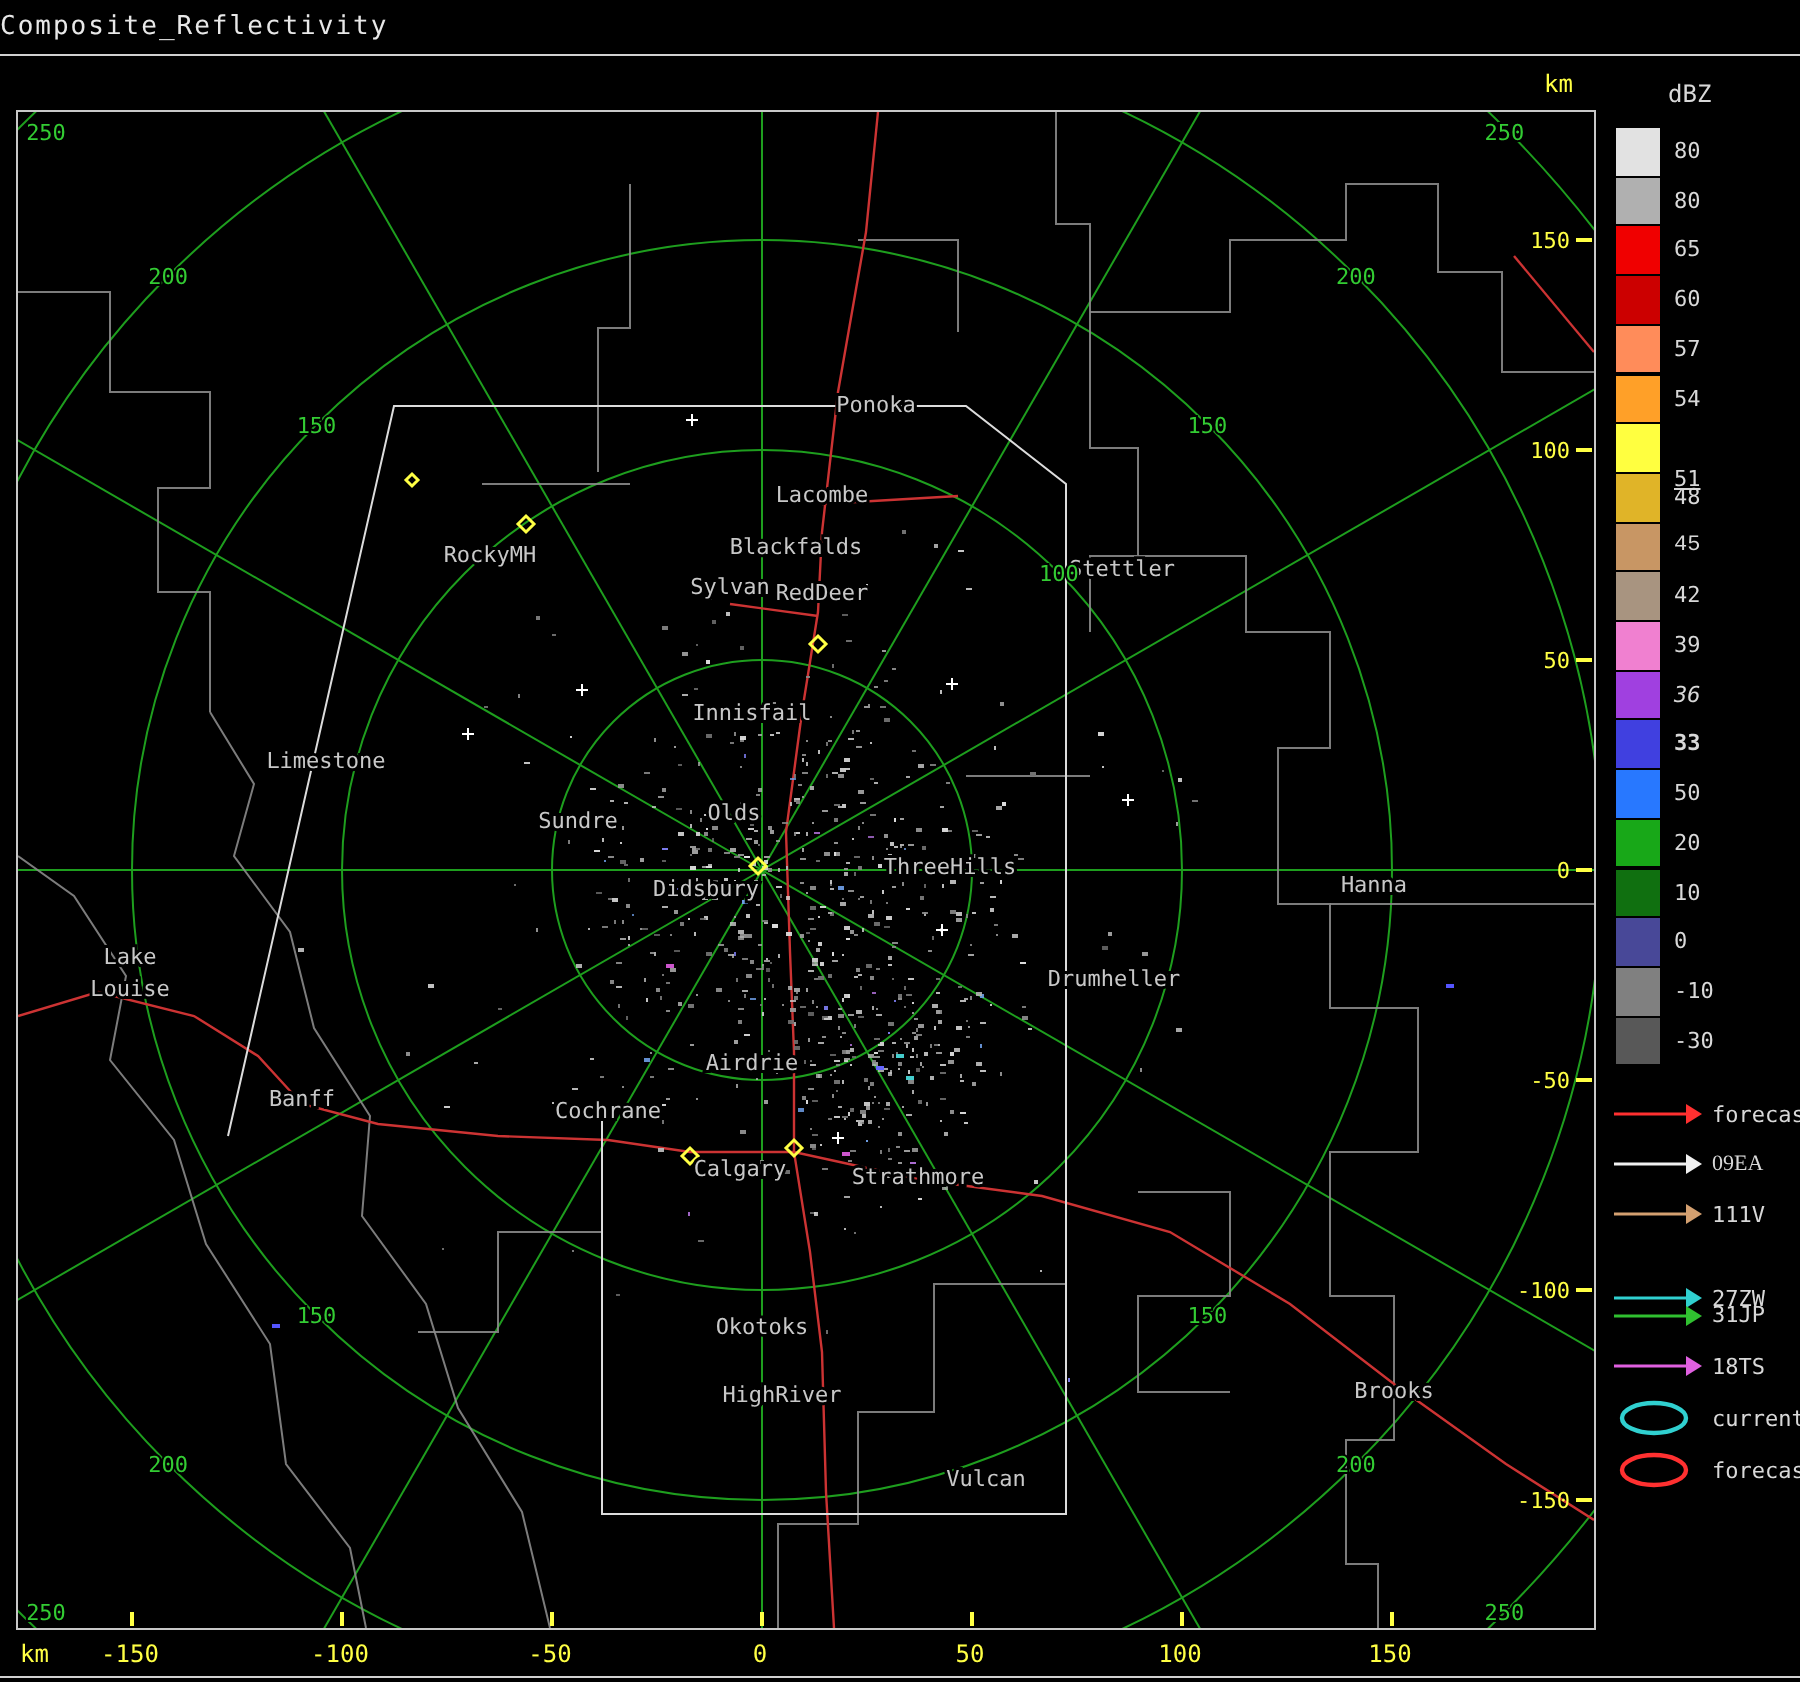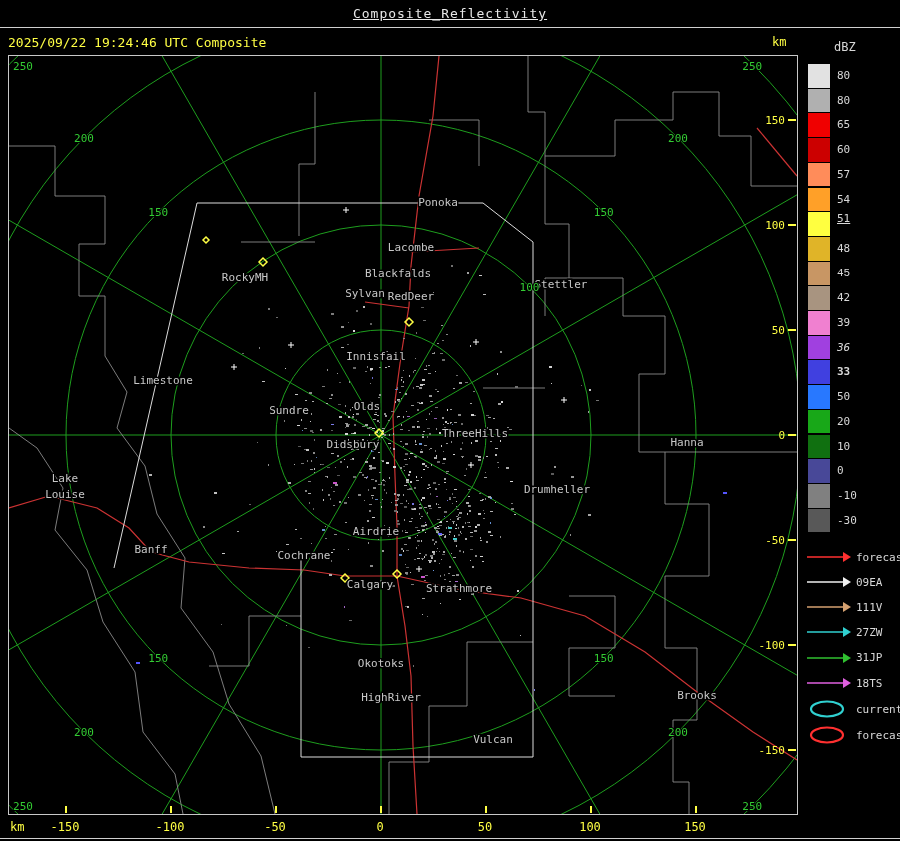--- a/index.html
+++ b/index.html
@@ -1,20 +1,20 @@
 <!DOCTYPE html>
 <html><head>
 <meta charset="utf-8">
 <style>
   html,body{margin:0;padding:0;background:#000;}
   #app{position:relative;width:900px;height:841px;background:#000;overflow:hidden;
        font-family:"DejaVu Sans Mono","Liberation Mono",monospace;}
   .titlebar{position:absolute;top:0;left:0;width:900px;height:27px;
             border-bottom:1px solid #d0d0d0;color:#e8e8e8;font-size:13px;
-            display:flex;align-items:center;justify-content:center;letter-spacing:1px;text-decoration:underline;}
+            display:flex;align-items:center;justify-content:flex-start;letter-spacing:1px;}
   .timestamp{position:absolute;left:8px;top:35px;color:#ffff44;font-size:13px;}
   .km-top{position:absolute;left:772px;top:35px;color:#ffff44;font-size:12px;}
   .map-frame{position:absolute;left:8px;top:55px;width:790px;height:760px;
              border:1px solid #c8c8c8;box-sizing:border-box;background:#000;}
   #map-svg{position:absolute;left:0;top:0;}
   .dbz{position:absolute;left:834px;top:40px;color:#d8d8d8;font-size:12px;}
   #colorbar{position:absolute;left:808px;top:64px;width:92px;height:472px;}
   .swatch{position:absolute;left:0;width:22px;}
   .swlabel{position:absolute;left:29px;color:#d8d8d8;font-size:11px;}
   #marker-legend{position:absolute;left:806px;top:540px;width:94px;height:270px;}
@@ -28,21 +28,20 @@
                border-top:1px solid #d0d0d0;}
 </style>
 </head>
 <body>
 
 <div id="app">
   <div class="titlebar">
     <span>Composite_Reflectivity</span>
   </div>
 
-  <span class="timestamp">2025/09/22 19:24:46 UTC Composite</span>
   <span class="km-top">km</span>
 
   <div class="map-frame">
     <svg id="map-svg" width="788" height="758" viewBox="0 0 788 758">
         <defs>
           <clipPath id="mapclip">
             <rect x="0" y="0" width="788" height="758"></rect>
           </clipPath>
         </defs>
         <g clip-path="url(#mapclip)">
@@ -892,21 +891,21 @@
       <span class="swlabel" style="top: 29.7px;">80</span>
       <div class="swatch" style="top: 49.4px; height: 23.7px; background: rgb(240, 0, 0);"></div>
       <span class="swlabel" style="top: 54.4px;">65</span>
       <div class="swatch" style="top: 74.1px; height: 23.7px; background: rgb(204, 0, 0);"></div>
       <span class="swlabel" style="top: 79.1px;">60</span>
       <div class="swatch" style="top: 98.8px; height: 23.7px; background: rgb(255, 140, 90);"></div>
       <span class="swlabel" style="top: 103.8px;">57</span>
       <div class="swatch" style="top: 123.5px; height: 23.7px; background: rgb(255, 160, 40);"></div>
       <span class="swlabel" style="top: 128.5px;">54</span>
       <div class="swatch" style="top: 148.2px; height: 23.7px; background: rgb(255, 255, 64);"></div>
-      <span class="swlabel" style="top: 148px; text-decoration: underline;">51</span>
+      <span class="swlabel" style="top: 169px; text-decoration: underline;">51</span>
       <div class="swatch" style="top: 172.9px; height: 23.7px; background: rgb(224, 180, 40);"></div>
       <span class="swlabel" style="top: 177.9px;">48</span>
       <div class="swatch" style="top: 197.6px; height: 23.7px; background: rgb(200, 150, 100);"></div>
       <span class="swlabel" style="top: 202.6px; font-family: Liberation Mono, monospace;">45</span>
       <div class="swatch" style="top: 222.3px; height: 23.7px; background: rgb(168, 148, 128);"></div>
       <span class="swlabel" style="top: 227.3px;">42</span>
       <div class="swatch" style="top: 247px; height: 23.7px; background: rgb(240, 128, 208);"></div>
       <span class="swlabel" style="top: 252px;">39</span>
       <div class="swatch" style="top: 271.7px; height: 23.7px; background: rgb(160, 64, 224);"></div>
       <span class="swlabel" style="top: 276.7px; font-style: italic;">36</span>
@@ -926,35 +925,35 @@
       <span class="swlabel" style="top: 449.6px;">-30</span>
     </div>
   <div id="marker-legend">
       <div class="legend-row" style="top: 8px;">
         <svg width="46" height="12">
           <line x1="1" y1="6" x2="37" y2="6" stroke="#ff3030" stroke-width="1.5"></line>
           <polygon points="37,1 45,6 37,11" fill="#ff3030"></polygon>
         </svg>
         <span class="legend-label" style="color: rgb(216, 216, 216);">forecast</span>
       </div>
-      <div class="legend-row" style="top: 33.2px;">
+      <div class="legend-row" style="top: 33.2px; font-family: Liberation Serif, serif;">
         <svg width="46" height="12">
           <line x1="1" y1="6" x2="37" y2="6" stroke="#f0f0f0" stroke-width="1.5"></line>
           <polygon points="37,1 45,6 37,11" fill="#f0f0f0"></polygon>
         </svg>
         <span class="legend-label" style="color: rgb(216, 216, 216);">09EA</span>
       </div>
       <div class="legend-row" style="top: 58.4px;">
         <svg width="46" height="12">
           <line x1="1" y1="6" x2="37" y2="6" stroke="#d4a070" stroke-width="1.5"></line>
           <polygon points="37,1 45,6 37,11" fill="#d4a070"></polygon>
         </svg>
         <span class="legend-label" style="color: rgb(216, 216, 216);">111V</span>
       </div>
-      <div class="legend-row" style="top: 83px;">
+      <div class="legend-row" style="top: 100px;">
         <svg width="46" height="12">
           <line x1="1" y1="6" x2="37" y2="6" stroke="#30d0d0" stroke-width="1.5"></line>
           <polygon points="37,1 45,6 37,11" fill="#30d0d0"></polygon>
         </svg>
         <span class="legend-label" style="color: rgb(216, 216, 216);">27ZW</span>
       </div>
       <div class="legend-row" style="top: 108.8px;">
         <svg width="46" height="12">
           <line x1="1" y1="6" x2="37" y2="6" stroke="#30c030" stroke-width="1.5"></line>
           <polygon points="37,1 45,6 37,11" fill="#30c030"></polygon>

